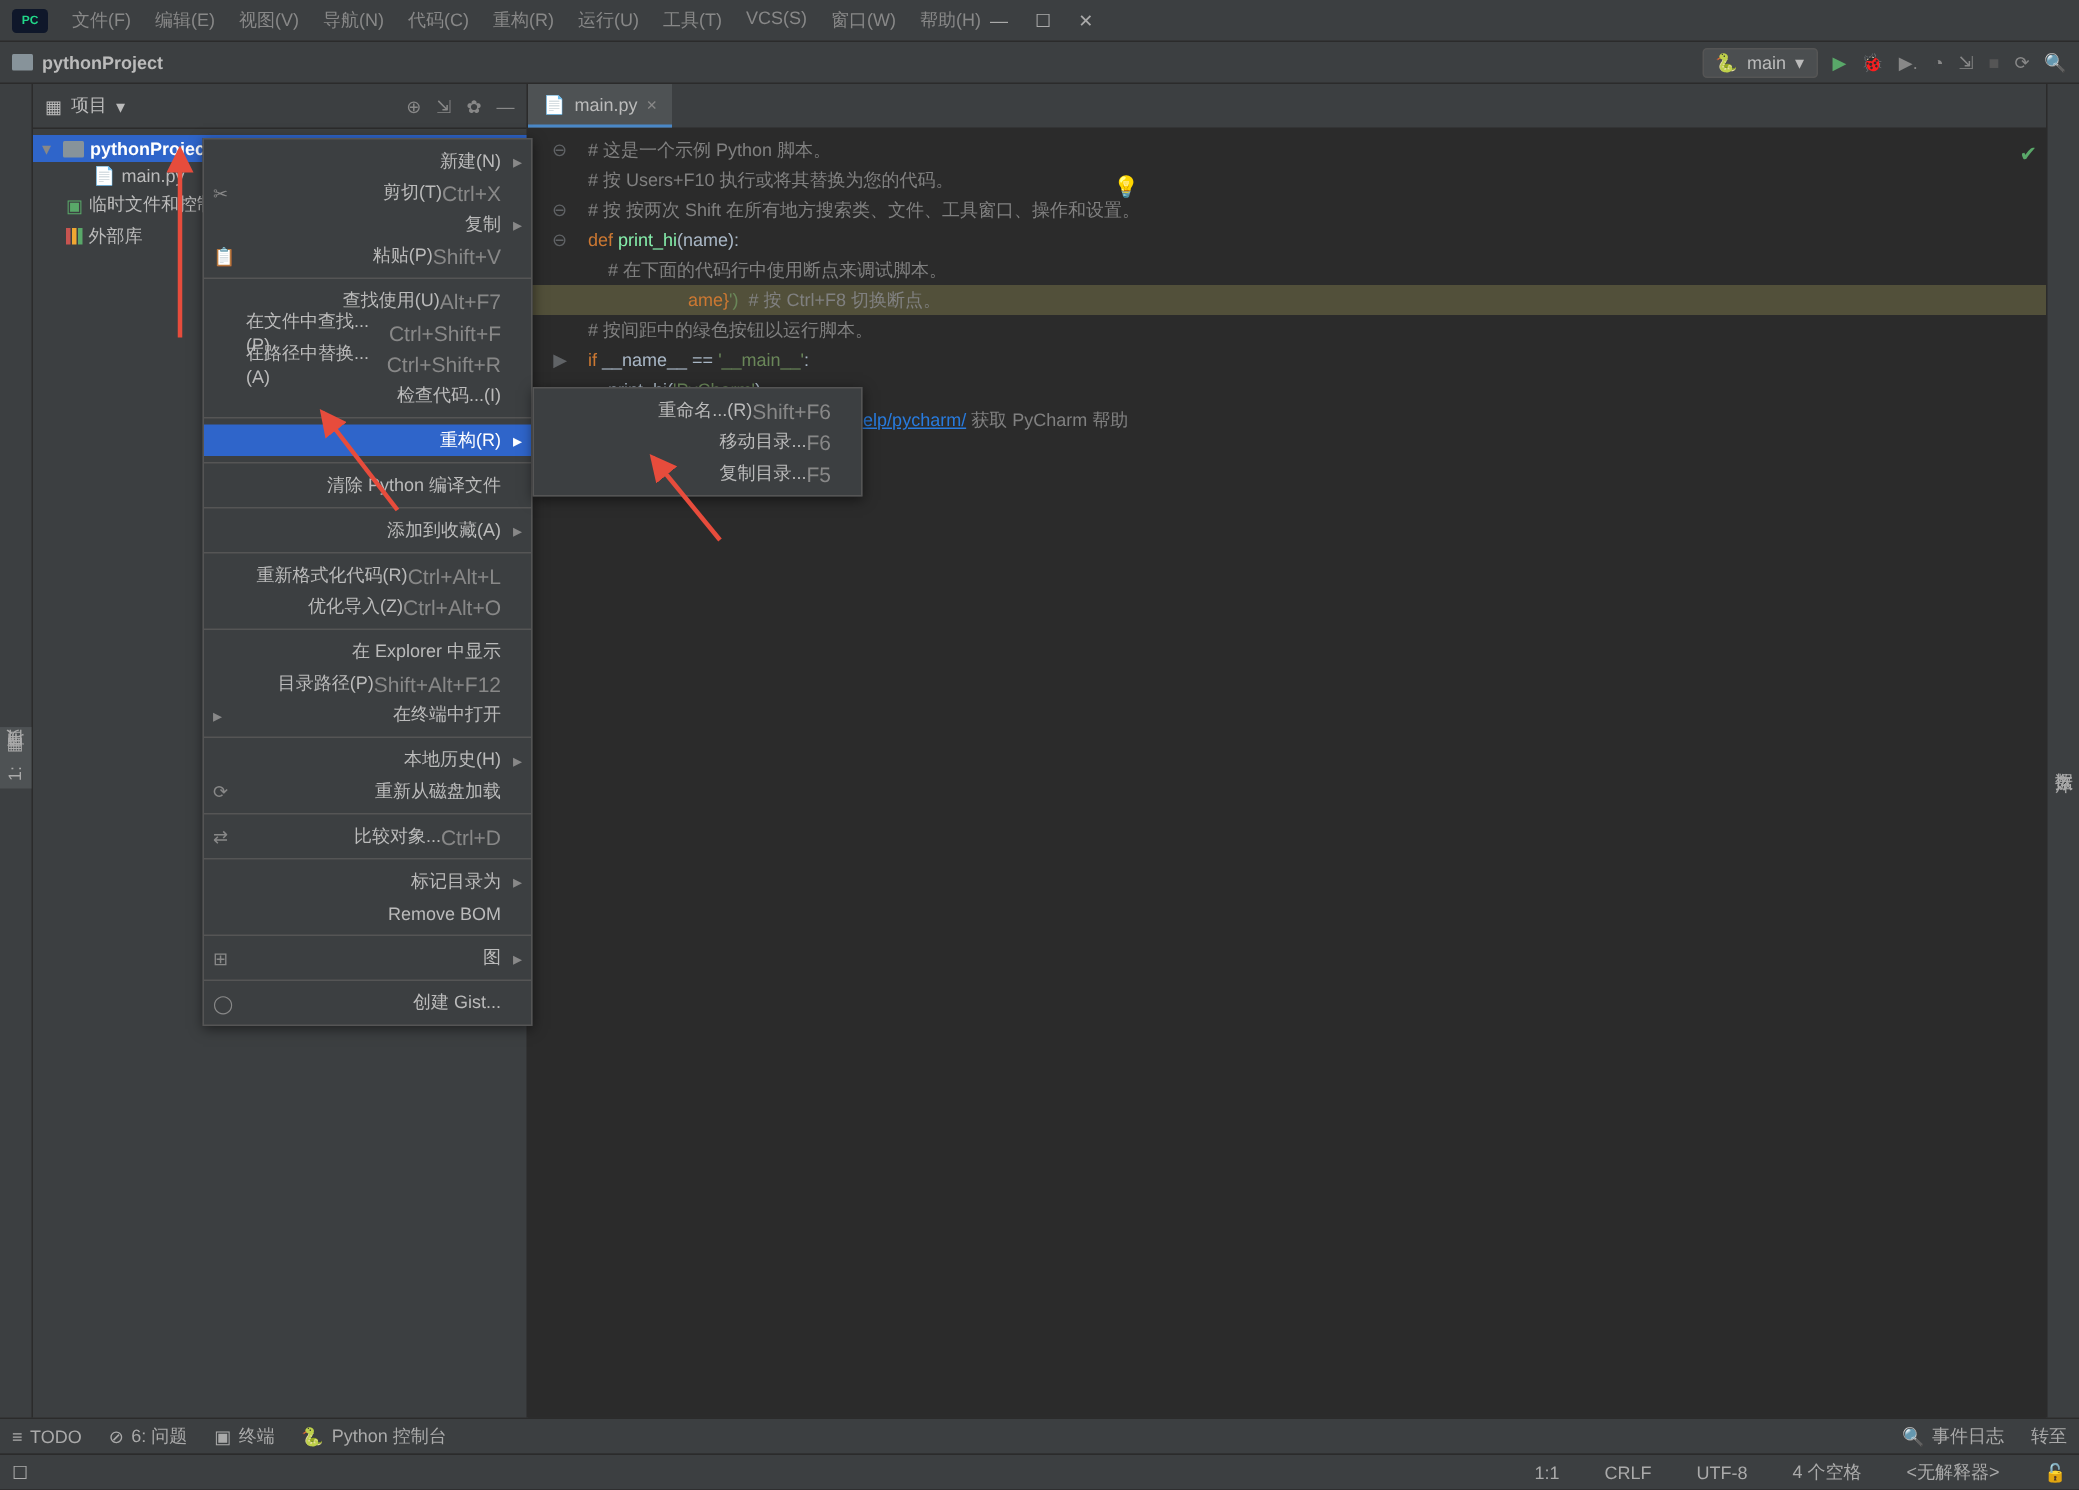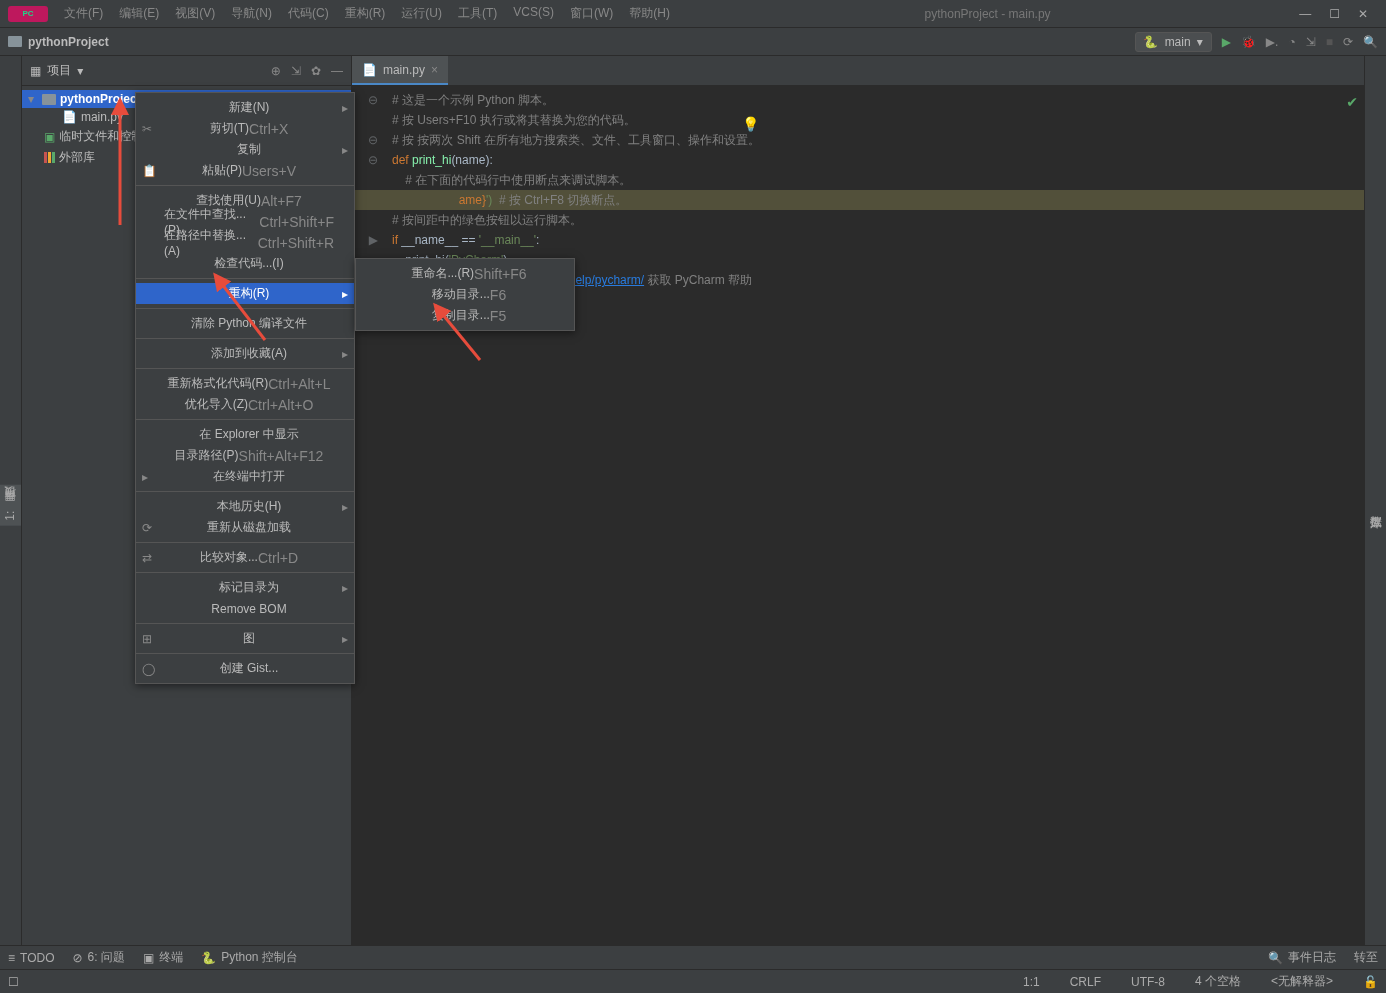--- a/index.html
+++ b/index.html
@@ -1,18 +1,18 @@
 <!DOCTYPE html>
 <html><head>
 <meta charset="utf-8">
 <style>
 * { margin: 0; padding: 0; box-sizing: border-box; font-family: "Microsoft YaHei", "Segoe UI", sans-serif; font-size: 12px; }
 body { background: #2b2b2b; color: #bbbbbb; overflow: hidden; width: 1386px; height: 993px; position: relative; }
 .titlebar { height: 28px; background: #3c3f41; display: flex; align-items: center; padding: 0 8px; color: #888; border-bottom: 1px solid #2b2b2b; }
-.titlebar .logo { width: 40px; height: 16px; background: #be185d; border-radius: 3px; margin-right: 10px; display:flex;align-items:center;justify-content:center;color:#21d789;font-size:8px;font-weight:bold; }
+.titlebar .logo { width: 24px; height: 16px; background: #0f172a; border-radius: 3px; margin-right: 10px; display:flex;align-items:center;justify-content:center;color:#21d789;font-size:8px;font-weight:bold; }
 .titlebar .menus { display: flex; gap: 4px; justify-content: flex-end; }
 .titlebar .menus span { padding: 2px 6px; cursor: default; }
 .titlebar .wintitle { flex: 1; text-align: center; color: #777; }
 .titlebar .wincontrols { display: flex; gap: 18px; color: #aaa; padding-right:10px;}
 .navbar { height: 28px; background: #3c3f41; display: flex; align-items: center; padding: 0 8px; border-bottom: 1px solid #2b2b2b; justify-content: space-between; }
 .navbar .bc { display: flex; align-items: center; gap: 6px; }
 .navbar .right-tools { display: flex; align-items: center; gap: 10px; }
 .run-config { background: #4b4e50; border: 1px solid #555; padding: 2px 8px; border-radius: 3px; display: flex; align-items: center; gap: 6px; }
 .green { color: #59a869; }
 .main { display: flex; height: calc(100% - 28px - 28px - 24px - 24px); position: relative; }
@@ -43,21 +43,21 @@
 .c-param { color: #a9b7c6; text-align: right; }
 .hl-line { background: #52503a; }
 .bulb { color:#f0a732; position:absolute; left:390px; top:28px; font-size:14px;}
 .right-gutter { width: 22px; background: #3c3f41; border-left: 1px solid #2b2b2b; writing-mode: vertical-rl; display:flex; flex-direction:column; align-items:center; padding-top:10px; gap:20px;}
 .right-gutter .tab { color:#aaa; padding:5px 2px;}
 .bottombar1 { height: 24px; background: #3c3f41; border-top: 1px solid #2b2b2b; display: flex; align-items: center; padding: 0 8px; gap: 18px; color:#aaa;}
 .bottombar1 .item { display:flex; align-items:center; gap:5px;}
 .bottombar2 { height: 24px; background: #3c3f41; border-top: 1px solid #2b2b2b; display: flex; align-items: center; padding: 0 8px; justify-content: space-between; color:#aaa;}
 .bottombar2 .right { display:flex; gap:30px; align-items:center;}
 .ctx-menu { position: absolute; background: #3c3f41; border: 1px solid #555; box-shadow: 0 2px 8px rgba(0,0,0,0.5); z-index: 100; min-width: 220px; padding: 4px 0;}
-.ctx-menu .row { display: flex; align-items: center; justify-content: center; padding: 3px 20px 3px 28px; position: relative; height:21px;}
+.ctx-menu .row { display: flex; align-items: center; justify-content: flex-end; padding: 3px 20px 3px 28px; position: relative; height:21px;}
 .ctx-menu .row.hl { background: #2f65ca; color:#fff;}
 .ctx-menu .row .ico { position:absolute; left:6px; width:16px; color:#888;}
 .ctx-menu .row .sc { color: #888; font-size: 14px; }
 .ctx-menu .row .sub { color:#888; position:absolute; right:6px;}
 .ctx-menu .row.hl .sub { color:#fff;}
 .ctx-menu hr { border: none; border-top: 1px solid #555; margin: 4px 0; }
 .ctx1 { left: 135px; top: 92px; width: 220px; }
 .ctx2 { left: 355px; top: 258px; width: 170px; }
 .arrow-svg { position:absolute; pointer-events:none; z-index:200;}
 .folder-mini{display:inline-block;width:14px;height:11px;background:#87939a;border-radius:1px;position:relative;}
@@ -80,21 +80,20 @@
     <span>视图(V)</span>
     <span>导航(N)</span>
     <span>代码(C)</span>
     <span>重构(R)</span>
     <span>运行(U)</span>
     <span>工具(T)</span>
     <span>VCS(S)</span>
     <span>窗口(W)</span>
     <span>帮助(H)</span>
   </div>
-  <div class="wintitle">pythonProject - main.py</div>
   <div class="wincontrols">
     <span>—</span>
     <span>☐</span>
     <span>✕</span>
   </div>
 </div>
 
 <div class="navbar">
   <div class="bc">
     <span class="folder-mini"></span>
@@ -280,21 +279,21 @@
       <span>剪切(T)</span>
       <span class="sc">Ctrl+X</span>
     </div>
     <div class="row">
       <span>复制</span>
       <span class="sub">▸</span>
     </div>
     <div class="row">
       <span class="ico">📋</span>
       <span>粘贴(P)</span>
-      <span class="sc">Users+V</span>
+      <span class="sc">Shift+V</span>
     </div>
     <hr>
     <div class="row">
       <span>查找使用(U)</span>
       <span class="sc">Alt+F7</span>
     </div>
     <div class="row">
       <span>在文件中查找...(P)</span>
       <span class="sc">Ctrl+Shift+F</span>
     </div>

